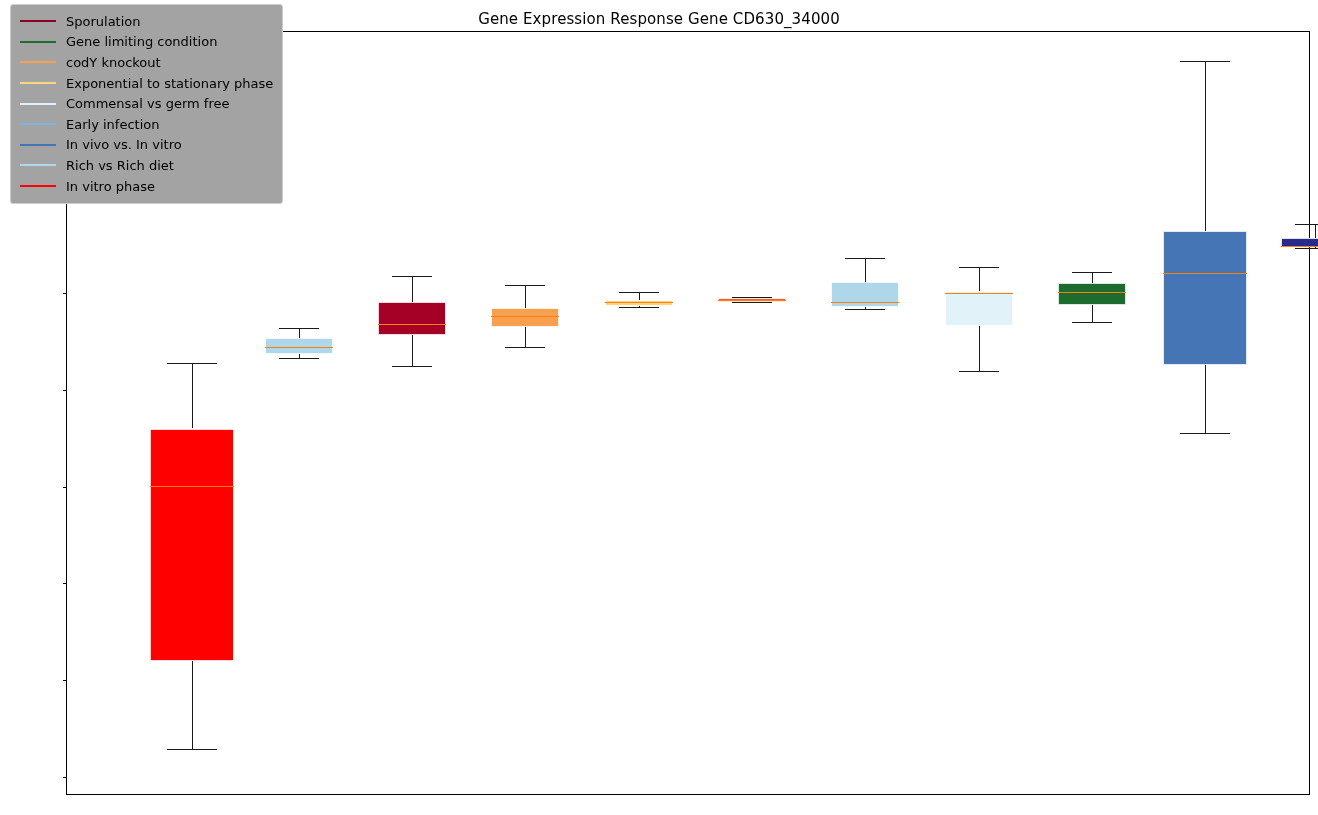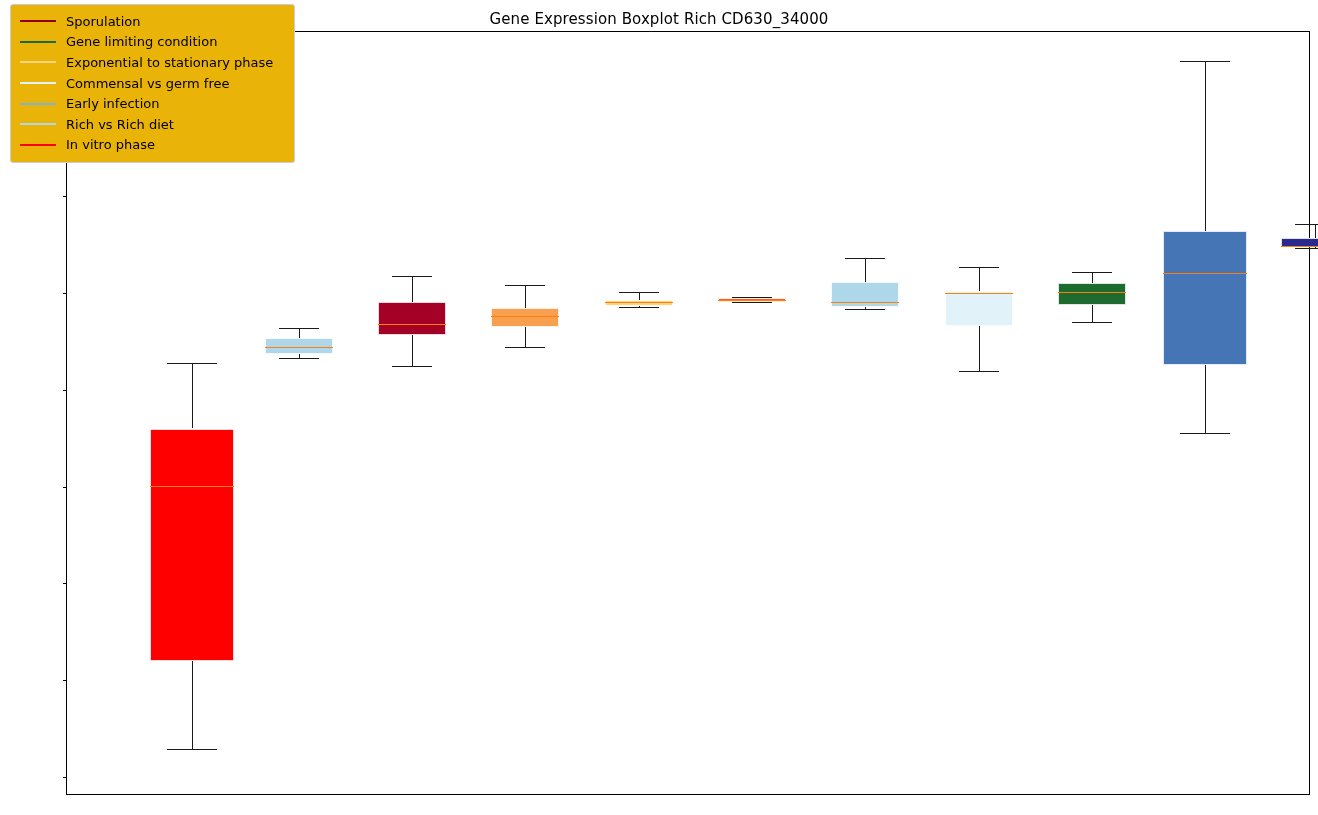--- a/index.html
+++ b/index.html
@@ -80,24 +80,24 @@
   }
   .median-line {
     position: absolute;
     height: 0;
     border-top: 1.8px solid #ff7f0e;
   }
   #legend {
     position: absolute;
     left: 10px;
     top: 4px;
-    background: #eab308;
+    background: #a3a3a3;
     border: 1px solid #cccccc;
     border-radius: 3px;
-    padding: 6px 21px 7px 9px;
+    padding: 6px 9px 7px 9px;
     box-shadow: 0 0 0 0 rgba(0,0,0,0);
   }
   .legend-row {
     display: flex;
     align-items: center;
     height: 20.6px;
   }
   .legend-swatch {
     width: 36px;
     height: 0;
@@ -108,21 +108,21 @@
     font-size: 13px;
     color: #000000;
     white-space: nowrap;
   }
 </style>
 </head>
 <body>
 
 <div id="figure">
 
-  <div id="chart-title">Gene Expression Boxplot Rich CD630_34000</div>
+  <div id="chart-title">Gene Expression Response Gene CD630_34000</div>
 
   <div id="ylabel">Relative expression (log2)</div>
 
   <div id="plot-area">
     <div id="yaxis-ticks">
         <div class="ytick-mark" style="top: 67.6962px;"></div>
         <div class="ytick-mark" style="top: 164.405px;"></div>
         <div class="ytick-mark" style="top: 261.114px;"></div>
         <div class="ytick-mark" style="top: 357.823px;"></div>
         <div class="ytick-mark" style="top: 454.532px;"></div>
@@ -225,32 +225,40 @@
   <div id="legend">
       <div class="legend-row">
         <span class="legend-swatch" style="border-top: 2.4px solid rgb(140, 0, 36);"></span>
         <span class="legend-label">Sporulation</span>
       </div>
       <div class="legend-row">
         <span class="legend-swatch" style="border-top: 2.4px solid rgb(30, 107, 48);"></span>
         <span class="legend-label">Gene limiting condition</span>
       </div>
       <div class="legend-row">
+        <span class="legend-swatch" style="border-top: 2.4px solid rgb(249, 160, 80);"></span>
+        <span class="legend-label">codY knockout</span>
+      </div>
+      <div class="legend-row">
         <span class="legend-swatch" style="border-top: 2.4px solid rgb(252, 213, 128);"></span>
         <span class="legend-label">Exponential to stationary phase</span>
       </div>
       <div class="legend-row">
         <span class="legend-swatch" style="border-top: 2.4px solid rgb(225, 242, 248);"></span>
         <span class="legend-label">Commensal vs germ free</span>
       </div>
       <div class="legend-row">
         <span class="legend-swatch" style="border-top: 2.4px solid rgb(126, 180, 220);"></span>
         <span class="legend-label">Early infection</span>
       </div>
       <div class="legend-row">
+        <span class="legend-swatch" style="border-top: 2.4px solid rgb(69, 117, 180);"></span>
+        <span class="legend-label">In vivo vs. In vitro</span>
+      </div>
+      <div class="legend-row">
         <span class="legend-swatch" style="border-top: 2.4px solid rgb(174, 216, 234);"></span>
         <span class="legend-label">Rich vs Rich diet</span>
       </div>
       <div class="legend-row">
         <span class="legend-swatch" style="border-top: 2.4px solid rgb(254, 0, 0);"></span>
         <span class="legend-label">In vitro phase</span>
       </div>
     </div>
 
 </div>

